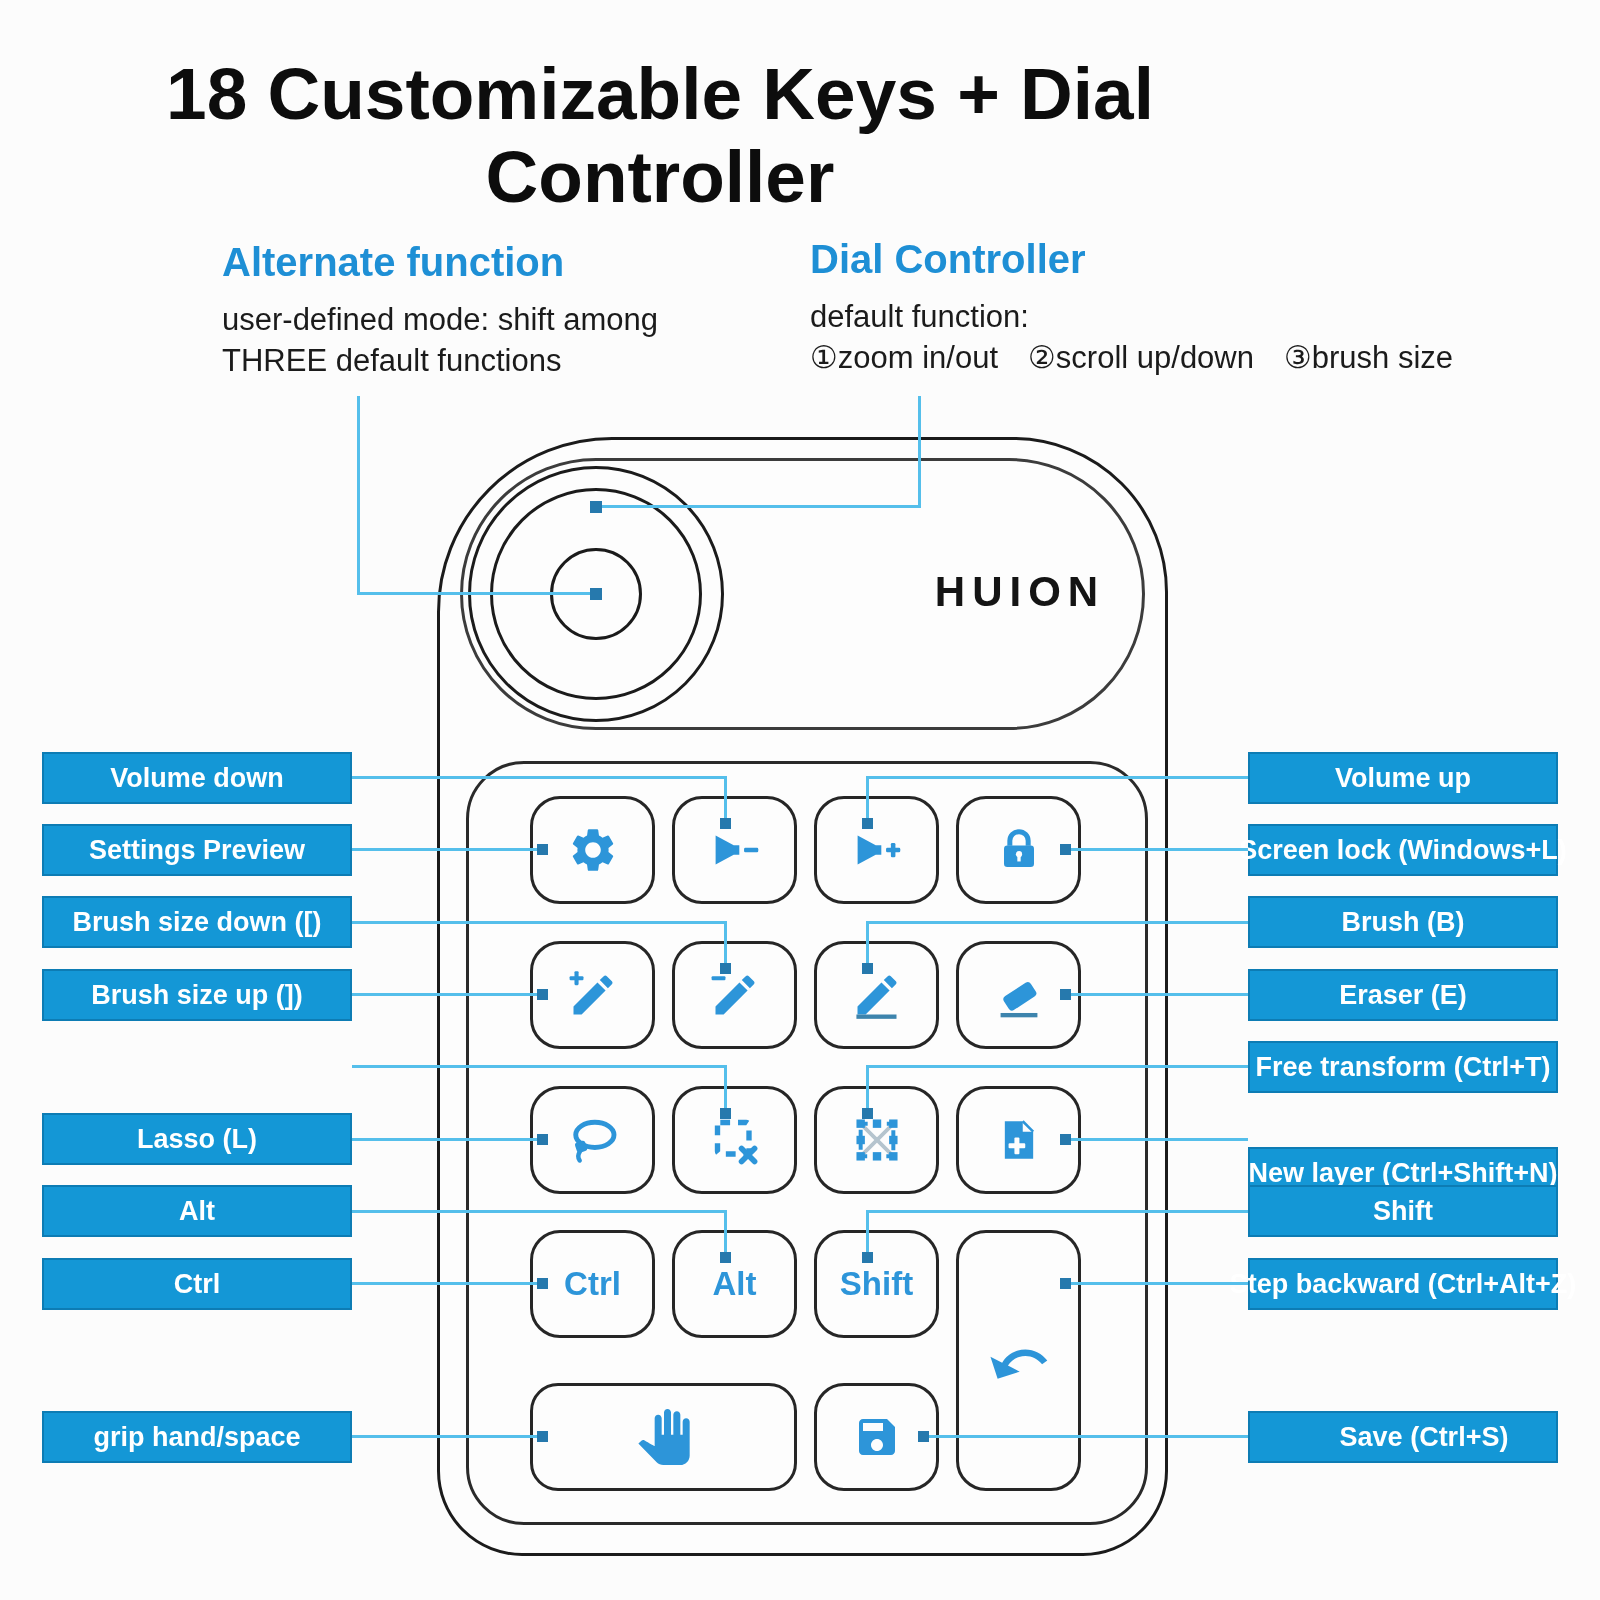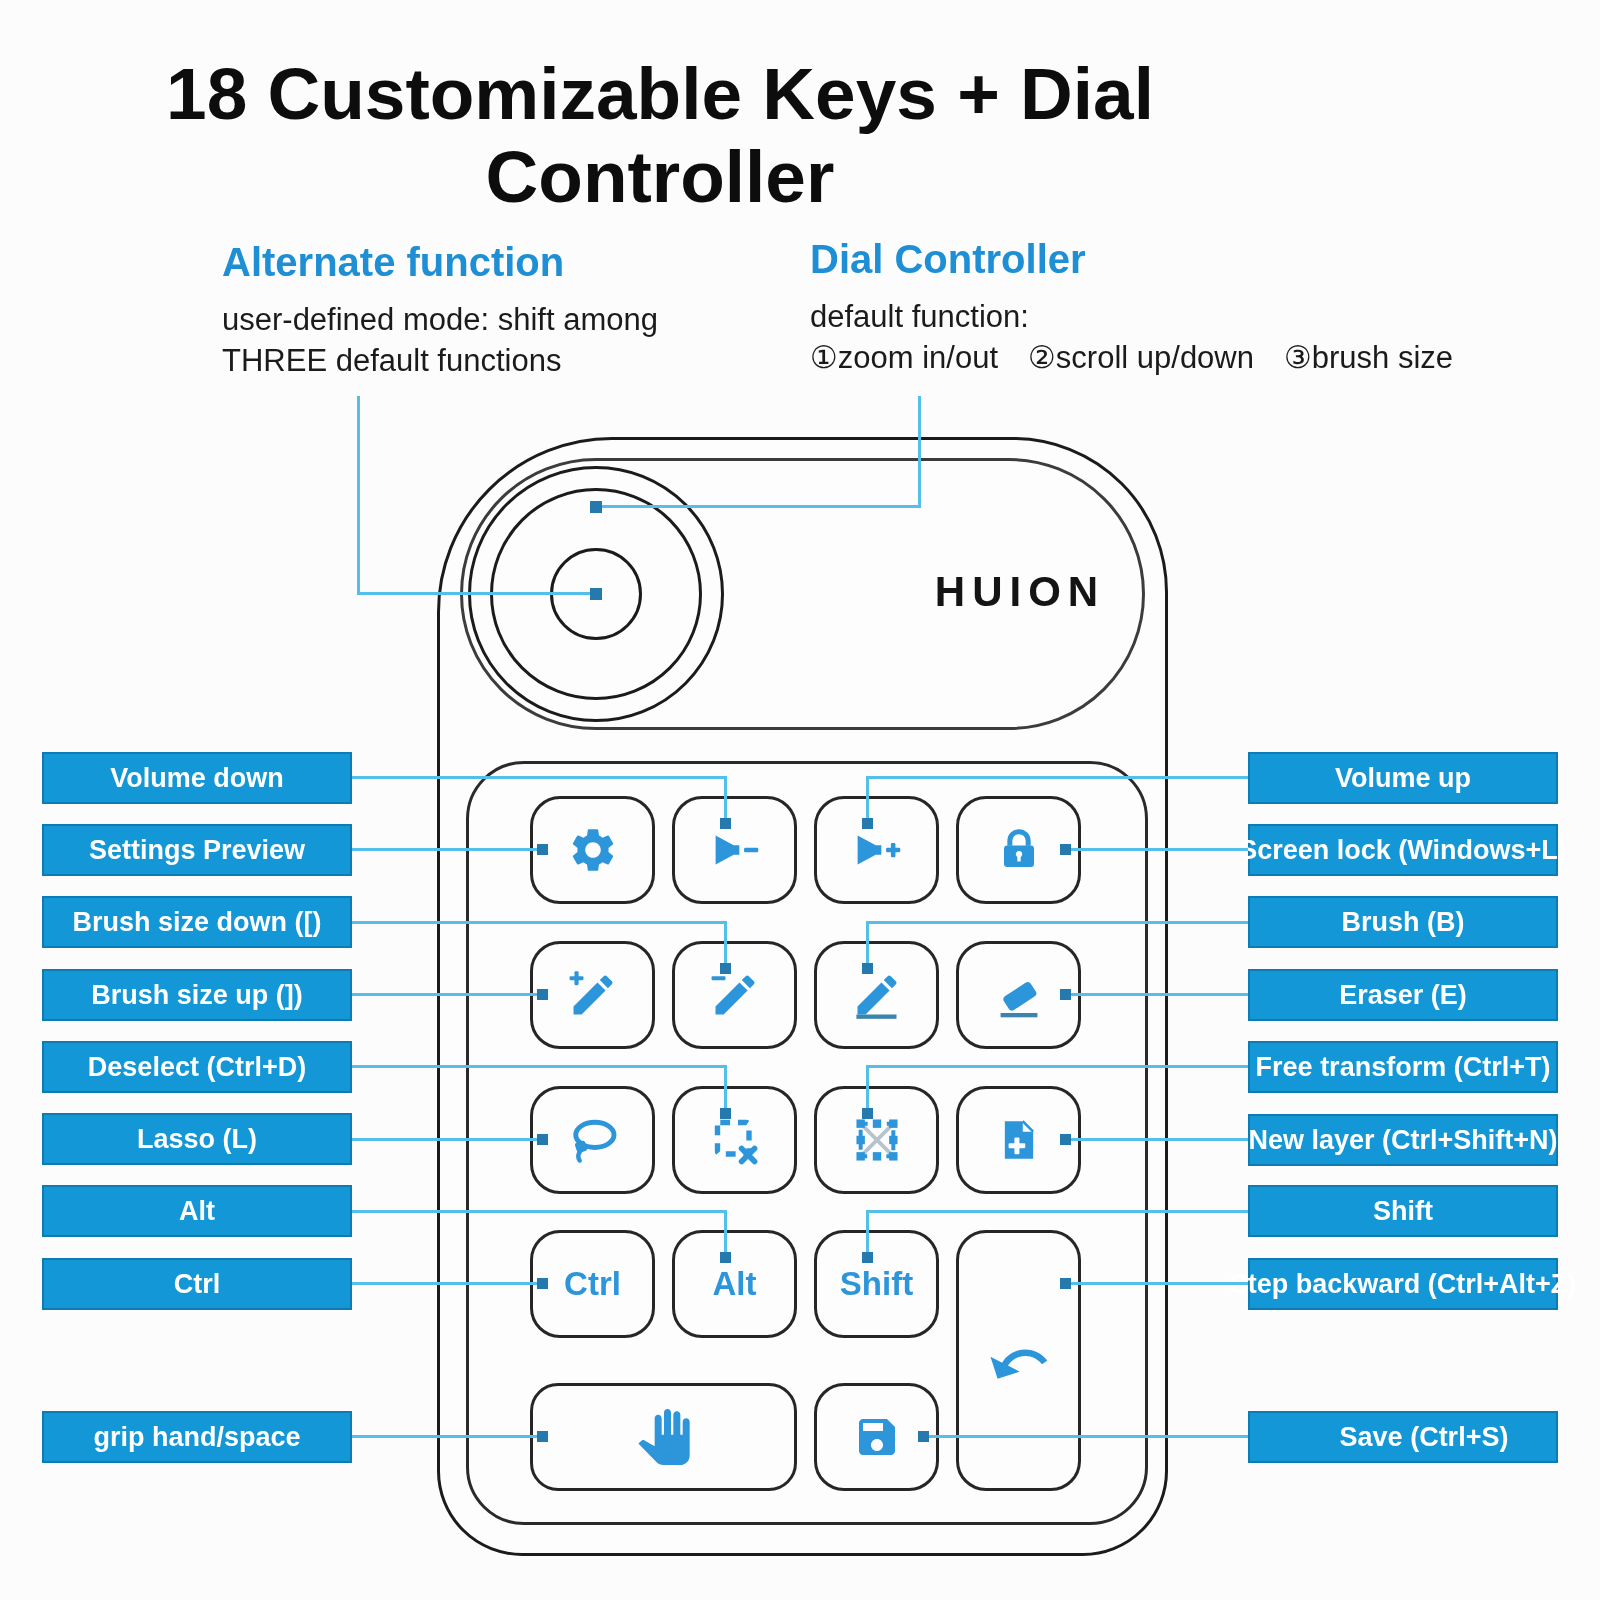--- a/index.html
+++ b/index.html
@@ -190,23 +190,20 @@
     </div>
   <div class="lbl lbl-l" style="top:824px;">
       <span>Settings Preview</span>
     </div>
   <div class="lbl lbl-l" style="top:896px;">
       <span>Brush size down ([)</span>
     </div>
   <div class="lbl lbl-l" style="top:969px;">
       <span>Brush size up (])</span>
     </div>
-  <div class="lbl lbl-l" style="top:1041px;">
-      <span>Deselect (Ctrl+D)</span>
-    </div>
   <div class="lbl lbl-l" style="top:1113px;">
       <span>Lasso (L)</span>
     </div>
   <div class="lbl lbl-l" style="top:1185px;">
       <span>Alt</span>
     </div>
   <div class="lbl lbl-l" style="top:1258px;">
       <span>Ctrl</span>
     </div>
   <div class="lbl lbl-l" style="top:1411px;text-align:right;">
@@ -221,21 +218,21 @@
     </div>
   <div class="lbl lbl-r" style="top:824px;">
       <span>Screen lock (Windows+L)</span>
     </div>
   <div class="lbl lbl-r" style="top:969px;">
       <span>Eraser (E)</span>
     </div>
   <div class="lbl lbl-r" style="top:1041px;">
       <span>Free transform (Ctrl+T)</span>
     </div>
-  <div class="lbl lbl-r" style="top:1114px;">
+  <div class="lbl lbl-r" style="top:1147px;">
       <span>New layer (Ctrl+Shift+N)</span>
     </div>
   <div class="lbl lbl-r" style="top:1185px;">
       <span>Shift</span>
     </div>
   <div class="lbl lbl-r" style="top:1258px;">
       <span>Step backward (Ctrl+Alt+Z)</span>
     </div>
   <div class="lbl lbl-r" style="top:1411px;padding-left:42px;">
       <span>Save (Ctrl+S)</span>

